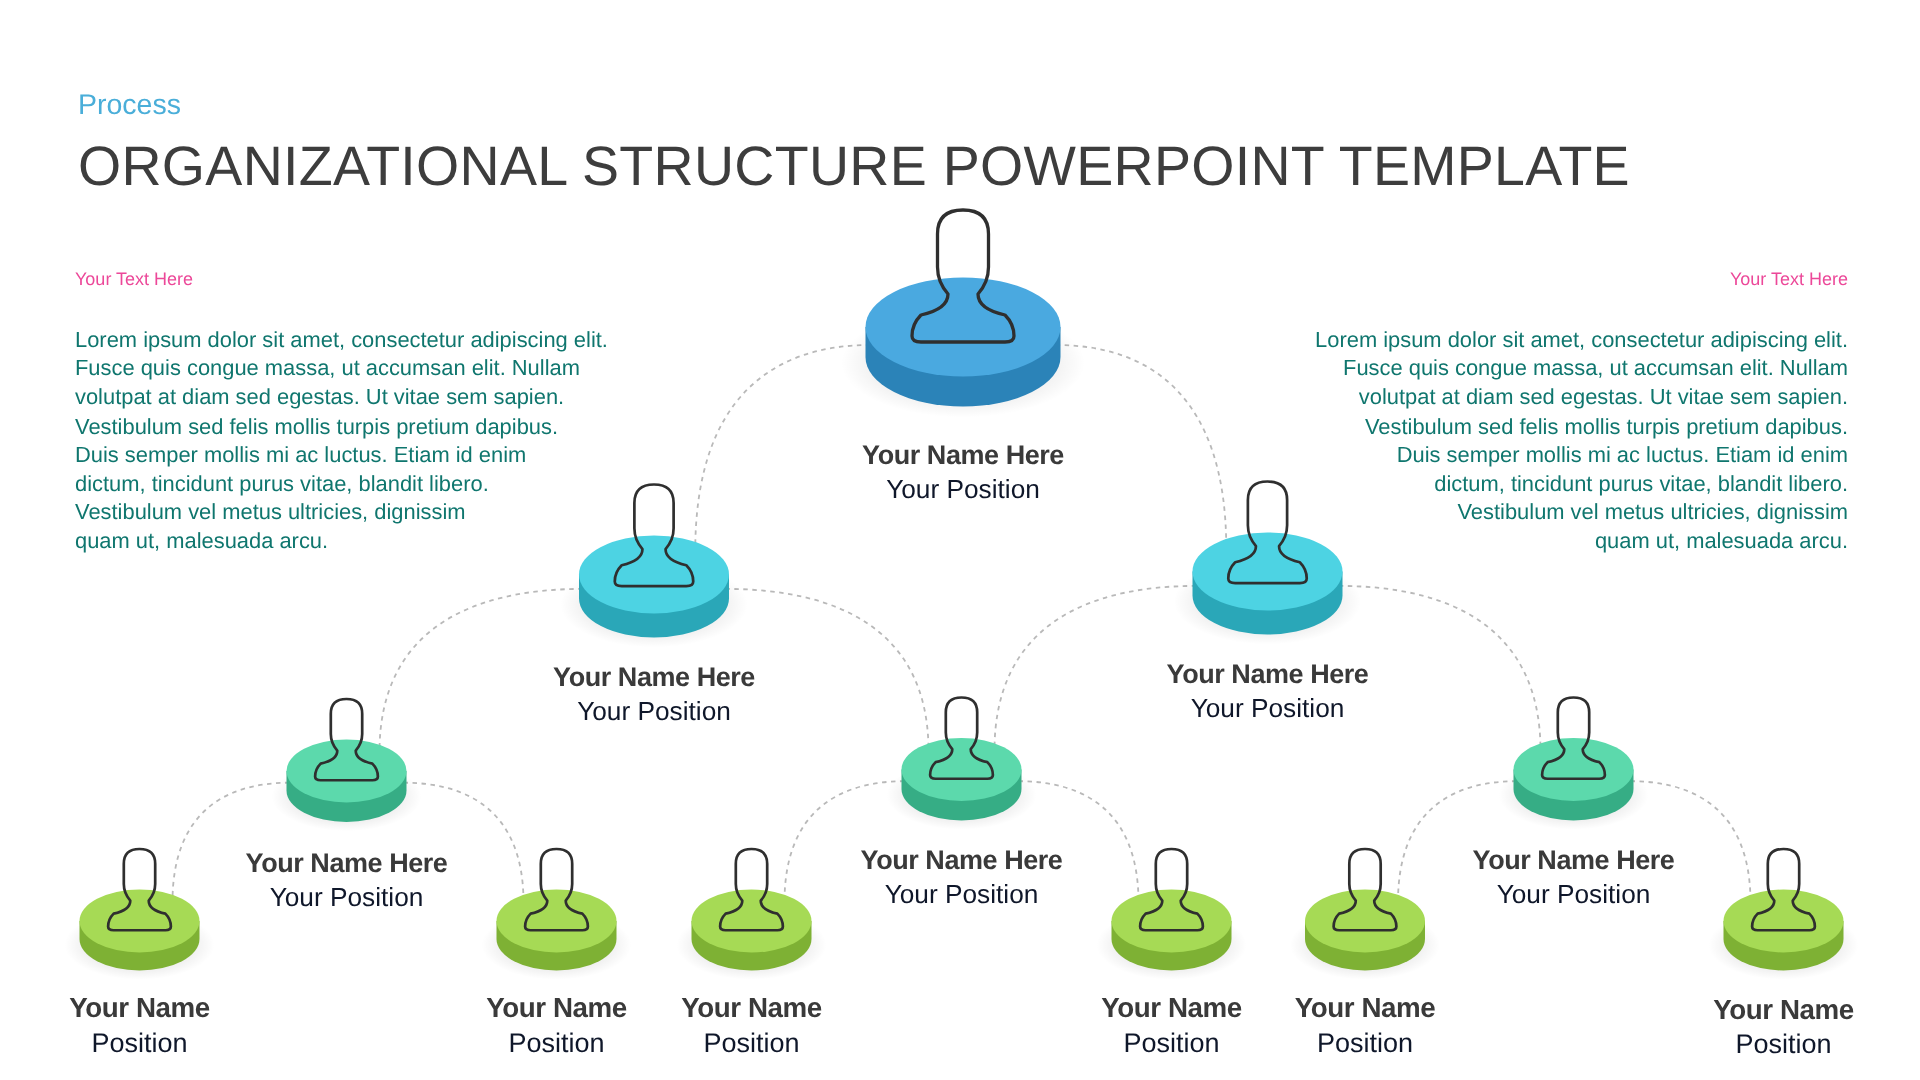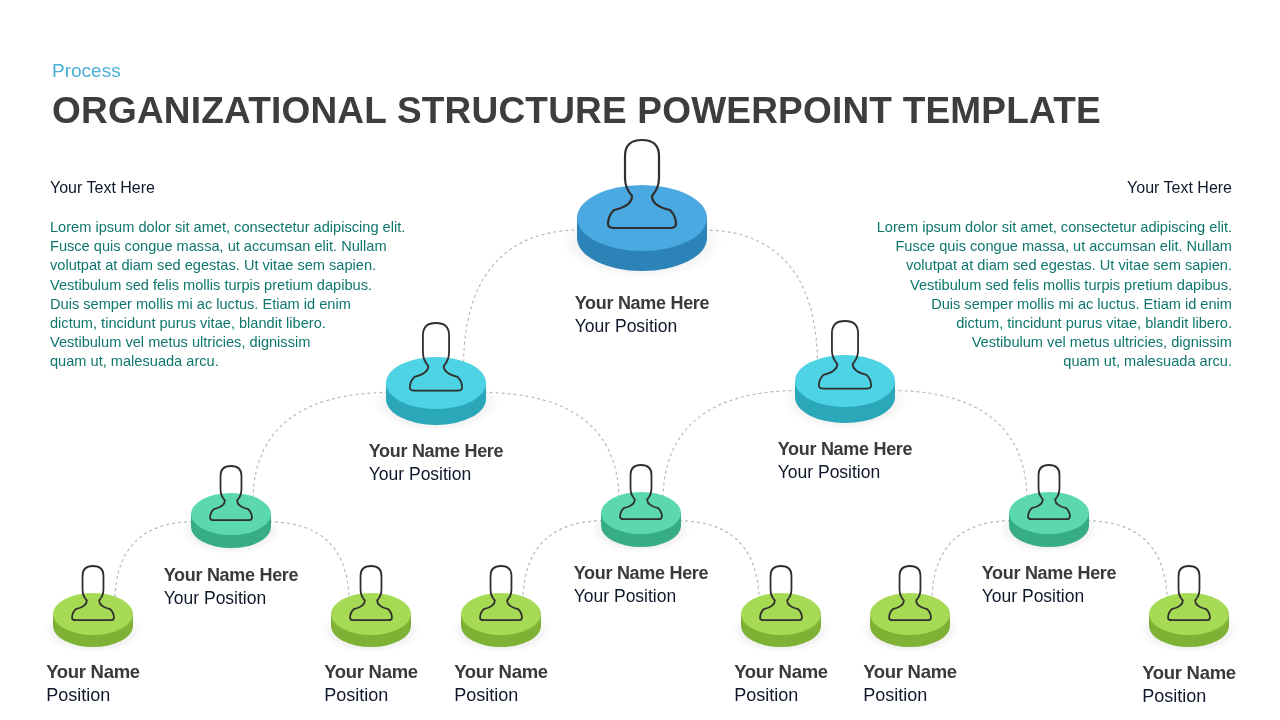--- a/index.html
+++ b/index.html
@@ -1,24 +1,24 @@
 <!DOCTYPE html>
 <html><head>
 <meta charset="utf-8">
 <style>
   html,body{margin:0;padding:0;background:#fff;}
   body{width:1280px;height:720px;position:relative;overflow:hidden;font-family:"Liberation Sans",sans-serif;}
   .subtitle{position:absolute;left:52px;top:60px;font-size:19px;color:#4aaed9;text-align:right;}
-  .title{position:absolute;left:52px;top:90px;font-size:37px;font-weight:bold;color:#3d3d3d;letter-spacing:0.2px;white-space:nowrap;}
-  .side-head{position:absolute;top:179px;font-size:16px;color:#0f172a;}
+  .title{position:absolute;left:52px;top:90px;font-size:37px;font-weight:normal;color:#3d3d3d;letter-spacing:0.2px;white-space:nowrap;}
+  .side-head{position:absolute;top:179px;font-size:12px;color:#ec4899;}
   .side-text{position:absolute;top:218px;width:400px;font-size:14.6px;line-height:19.2px;color:#0f766e;}
   .left{left:50px;text-align:left;}
   .right{right:48px;text-align:right;}
   svg.links{position:absolute;left:0;top:0;}
-  .label{position:absolute;white-space:nowrap;transform:translateX(-50%);}
+  .label{position:absolute;text-align:center;white-space:nowrap;transform:translateX(-50%);}
   .label .nm{font-weight:bold;color:#3a3a3a;letter-spacing:-0.3px;}
   .label .ps{color:#0f172a;}
 </style>
 </head>
 <body>
 
 <div class="subtitle">Process</div>
 <div class="title">ORGANIZATIONAL STRUCTURE POWERPOINT TEMPLATE</div>
 
 <div class="side-head left">Your Text Here</div>

